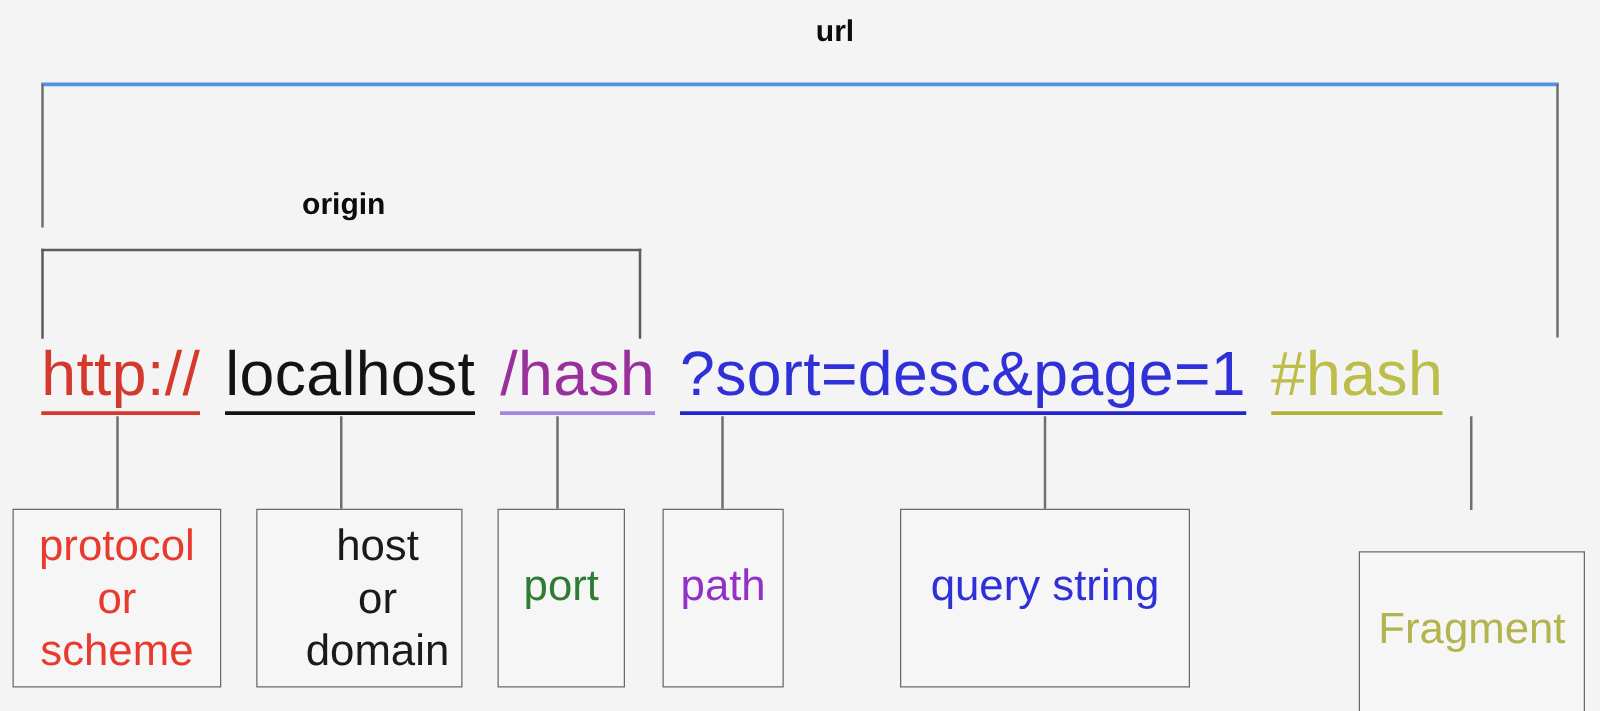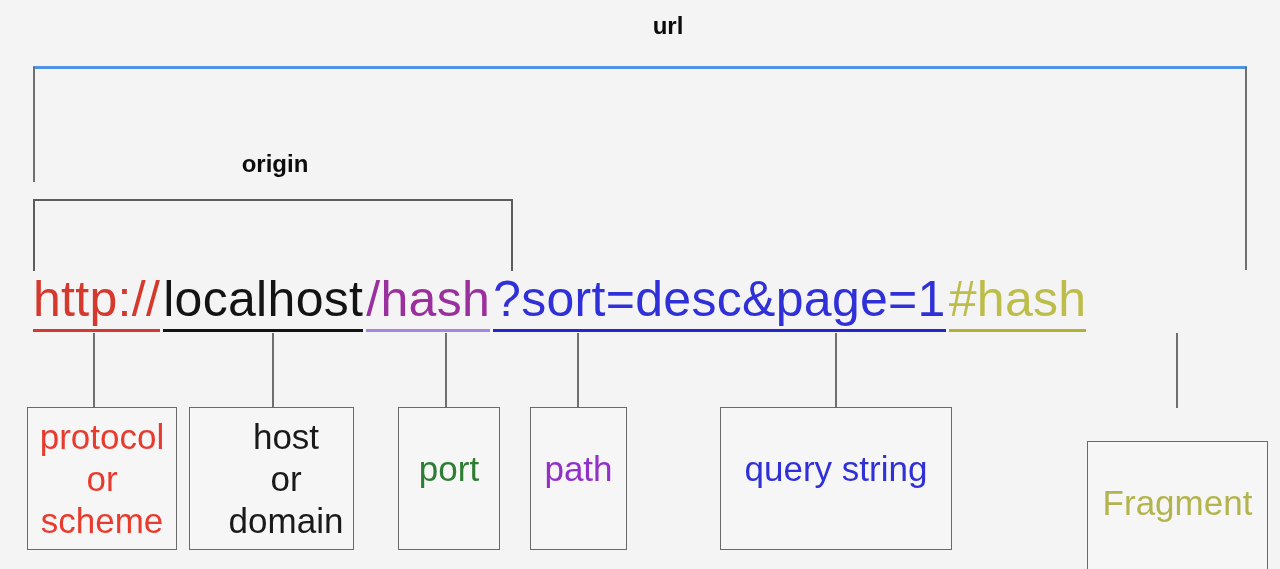--- a/index.html
+++ b/index.html
@@ -45,21 +45,21 @@
     border-top: 2px solid #5c5c5c;
     border-left: 2px solid #5c5c5c;
     border-right: 2px solid #5c5c5c;
   }
 
   
   .url-row {
     position: absolute;
     left: 33px; top: 274px;
     display: flex;
-    gap: 3px;
+    gap: 20px;
     font-size: 50px;
     line-height: 1;
     letter-spacing: 0.3px;
     white-space: nowrap;
   }
   .seg {
     display: inline-block;
     padding-bottom: 5px;
     border-bottom: 3px solid currentColor;
   }
@@ -82,22 +82,22 @@
     background: #f6f6f7;
     display: flex;
     flex-direction: column;
     align-items: center;
     justify-content: center;
     font-size: 35px;
     line-height: 1.2;
     text-align: center;
   }
   .box-single { padding-bottom: 20px; }
-  .box-protocol { left: 27px;   width: 150px; align-items: center; }
-  .box-host     { left: 189px;  width: 165px; padding-left: 29px; }
+  .box-protocol { left: 10px;   width: 167px; align-items: center; }
+  .box-host     { left: 205px;  width: 165px; padding-left: 29px; }
   .box-port     { left: 398px;  width: 102px; text-align: right; }
   .box-path     { left: 530px;  width: 97px; }
   .box-query    { left: 720px;  width: 232px; }
   .box-fragment { left: 1087px; width: 181px; }
 </style>
 </head>
 <body>
 
 <div class="canvas" style="background: rgb(244, 244, 245);">
 

